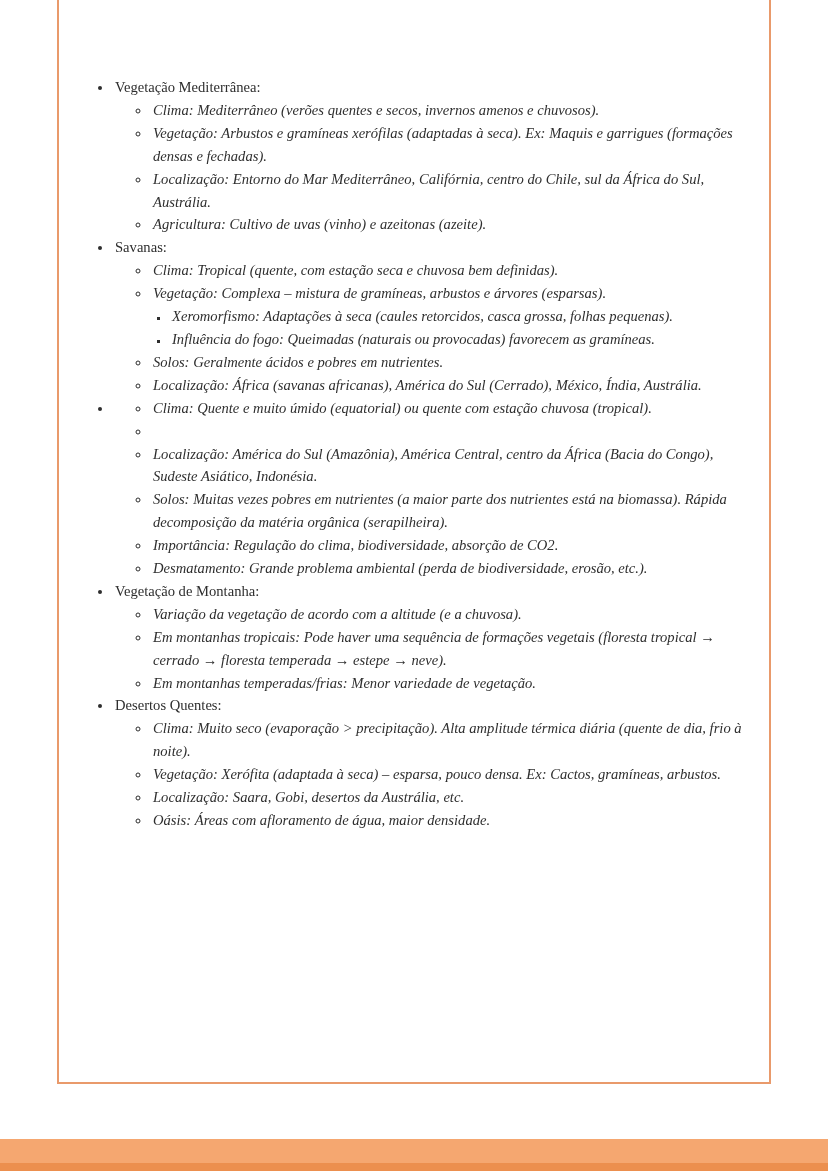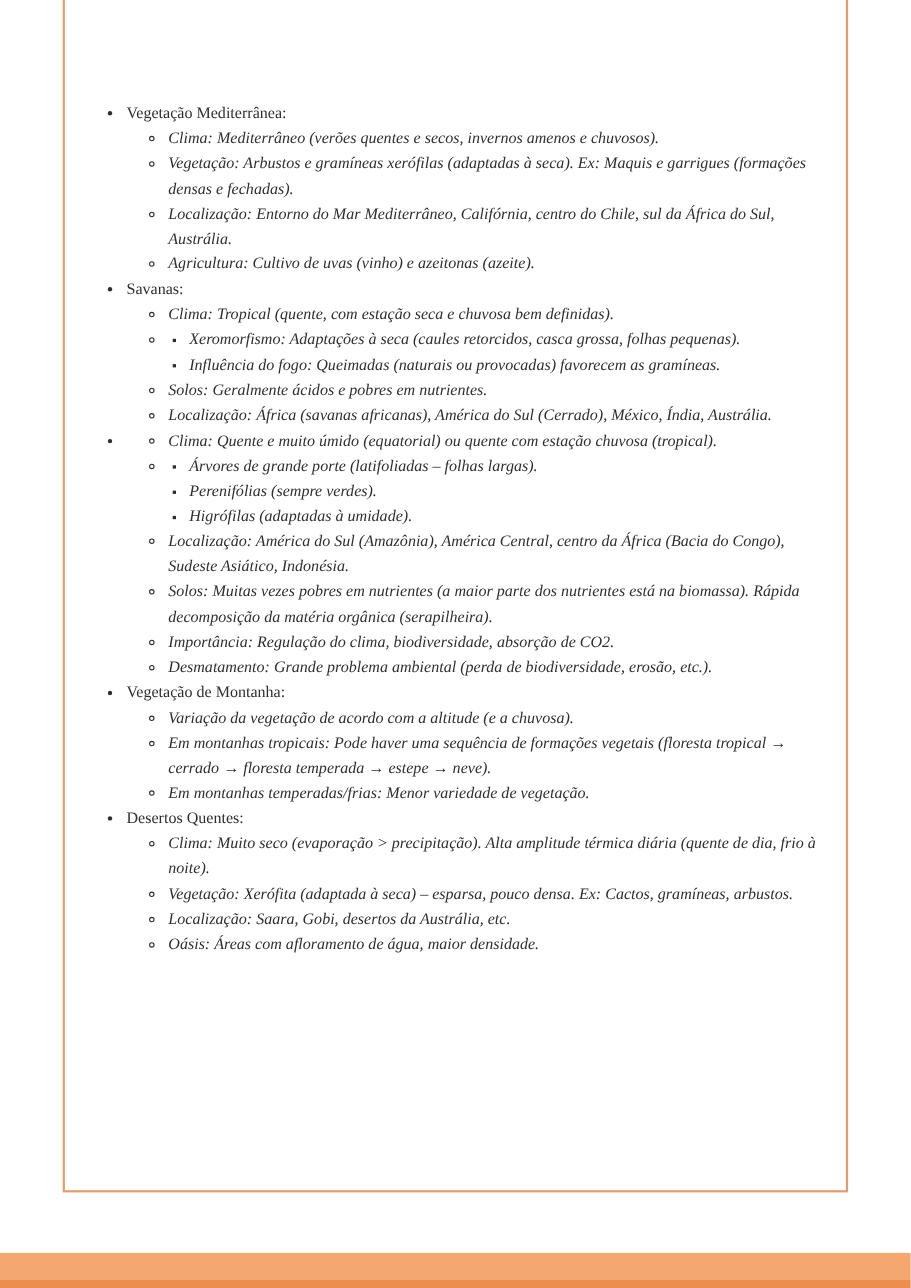--- a/index.html
+++ b/index.html
@@ -40,21 +40,20 @@
     font-size: 14.6px;
     line-height: 1.57;
   }
   ul {
     margin: 0;
     list-style-position: outside;
   }
   ul.lvl-1 {
     list-style-type: disc;
     padding-left: 17px;
-    margin-top: 16px;
   }
   ul.lvl-2 {
     list-style-type: circle;
     padding-left: 36px;
     font-style: italic;
   }
   ul.lvl-3 {
     list-style-type: square;
     padding-left: 17px;
   }
@@ -92,34 +91,30 @@
 <div class="document-content" id="document-content">
     <ul class="lvl-1">
       <li><span>Vegetação Mediterrânea:</span><ul class="lvl-2">
           <li><span>Clima: Mediterrâneo (verões quentes e secos, invernos amenos e chuvosos).</span></li>
           <li><span>Vegetação: Arbustos e gramíneas xerófilas (adaptadas à seca). Ex: Maquis e garrigues (formações densas e fechadas).</span></li>
           <li><span>Localização: Entorno do Mar Mediterrâneo, Califórnia, centro do Chile, sul da África do Sul, Austrália.</span></li>
           <li><span>Agricultura: Cultivo de uvas (vinho) e azeitonas (azeite).</span></li>
         </ul></li>
       <li><span>Savanas:</span><ul class="lvl-2">
           <li><span>Clima: Tropical (quente, com estação seca e chuvosa bem definidas).</span></li>
-          <li><ul class="lvl-3">
+          <li><span>Vegetação: Complexa – mistura de gramíneas, arbustos e árvores (esparsas).</span><ul class="lvl-3">
               <li><span>Xeromorfismo: Adaptações à seca (caules retorcidos, casca grossa, folhas pequenas).</span></li>
               <li><span>Influência do fogo: Queimadas (naturais ou provocadas) favorecem as gramíneas.</span></li>
             </ul></li>
           <li><span>Solos: Geralmente ácidos e pobres em nutrientes.</span></li>
           <li><span>Localização: África (savanas africanas), América do Sul (Cerrado), México, Índia, Austrália.</span></li>
         </ul></li>
       <li><ul class="lvl-2">
           <li><span>Clima: Quente e muito úmido (equatorial) ou quente com estação chuvosa (tropical).</span></li>
-          <li><ul class="lvl-3">
-              <li><span>Árvores de grande porte (latifoliadas – folhas largas).</span></li>
-              <li><span>Perenifólias (sempre verdes).</span></li>
-              <li><span>Higrófilas (adaptadas à umidade).</span></li>
-            </ul></li>
+          <li></li>
           <li><span>Localização: América do Sul (Amazônia), América Central, centro da África (Bacia do Congo), Sudeste Asiático, Indonésia.</span></li>
           <li><span>Solos: Muitas vezes pobres em nutrientes (a maior parte dos nutrientes está na biomassa). Rápida decomposição da matéria orgânica (serapilheira).</span></li>
           <li><span>Importância: Regulação do clima, biodiversidade, absorção de CO2.</span></li>
           <li><span>Desmatamento: Grande problema ambiental (perda de biodiversidade, erosão, etc.).</span></li>
         </ul></li>
       <li><span>Vegetação de Montanha:</span><ul class="lvl-2">
           <li><span>Variação da vegetação de acordo com a altitude (e a chuvosa).</span></li>
           <li><span>Em montanhas tropicais: Pode haver uma sequência de formações vegetais (floresta tropical → cerrado → floresta temperada → estepe → neve).</span></li>
           <li><span>Em montanhas temperadas/frias: Menor variedade de vegetação.</span></li>
         </ul></li>

